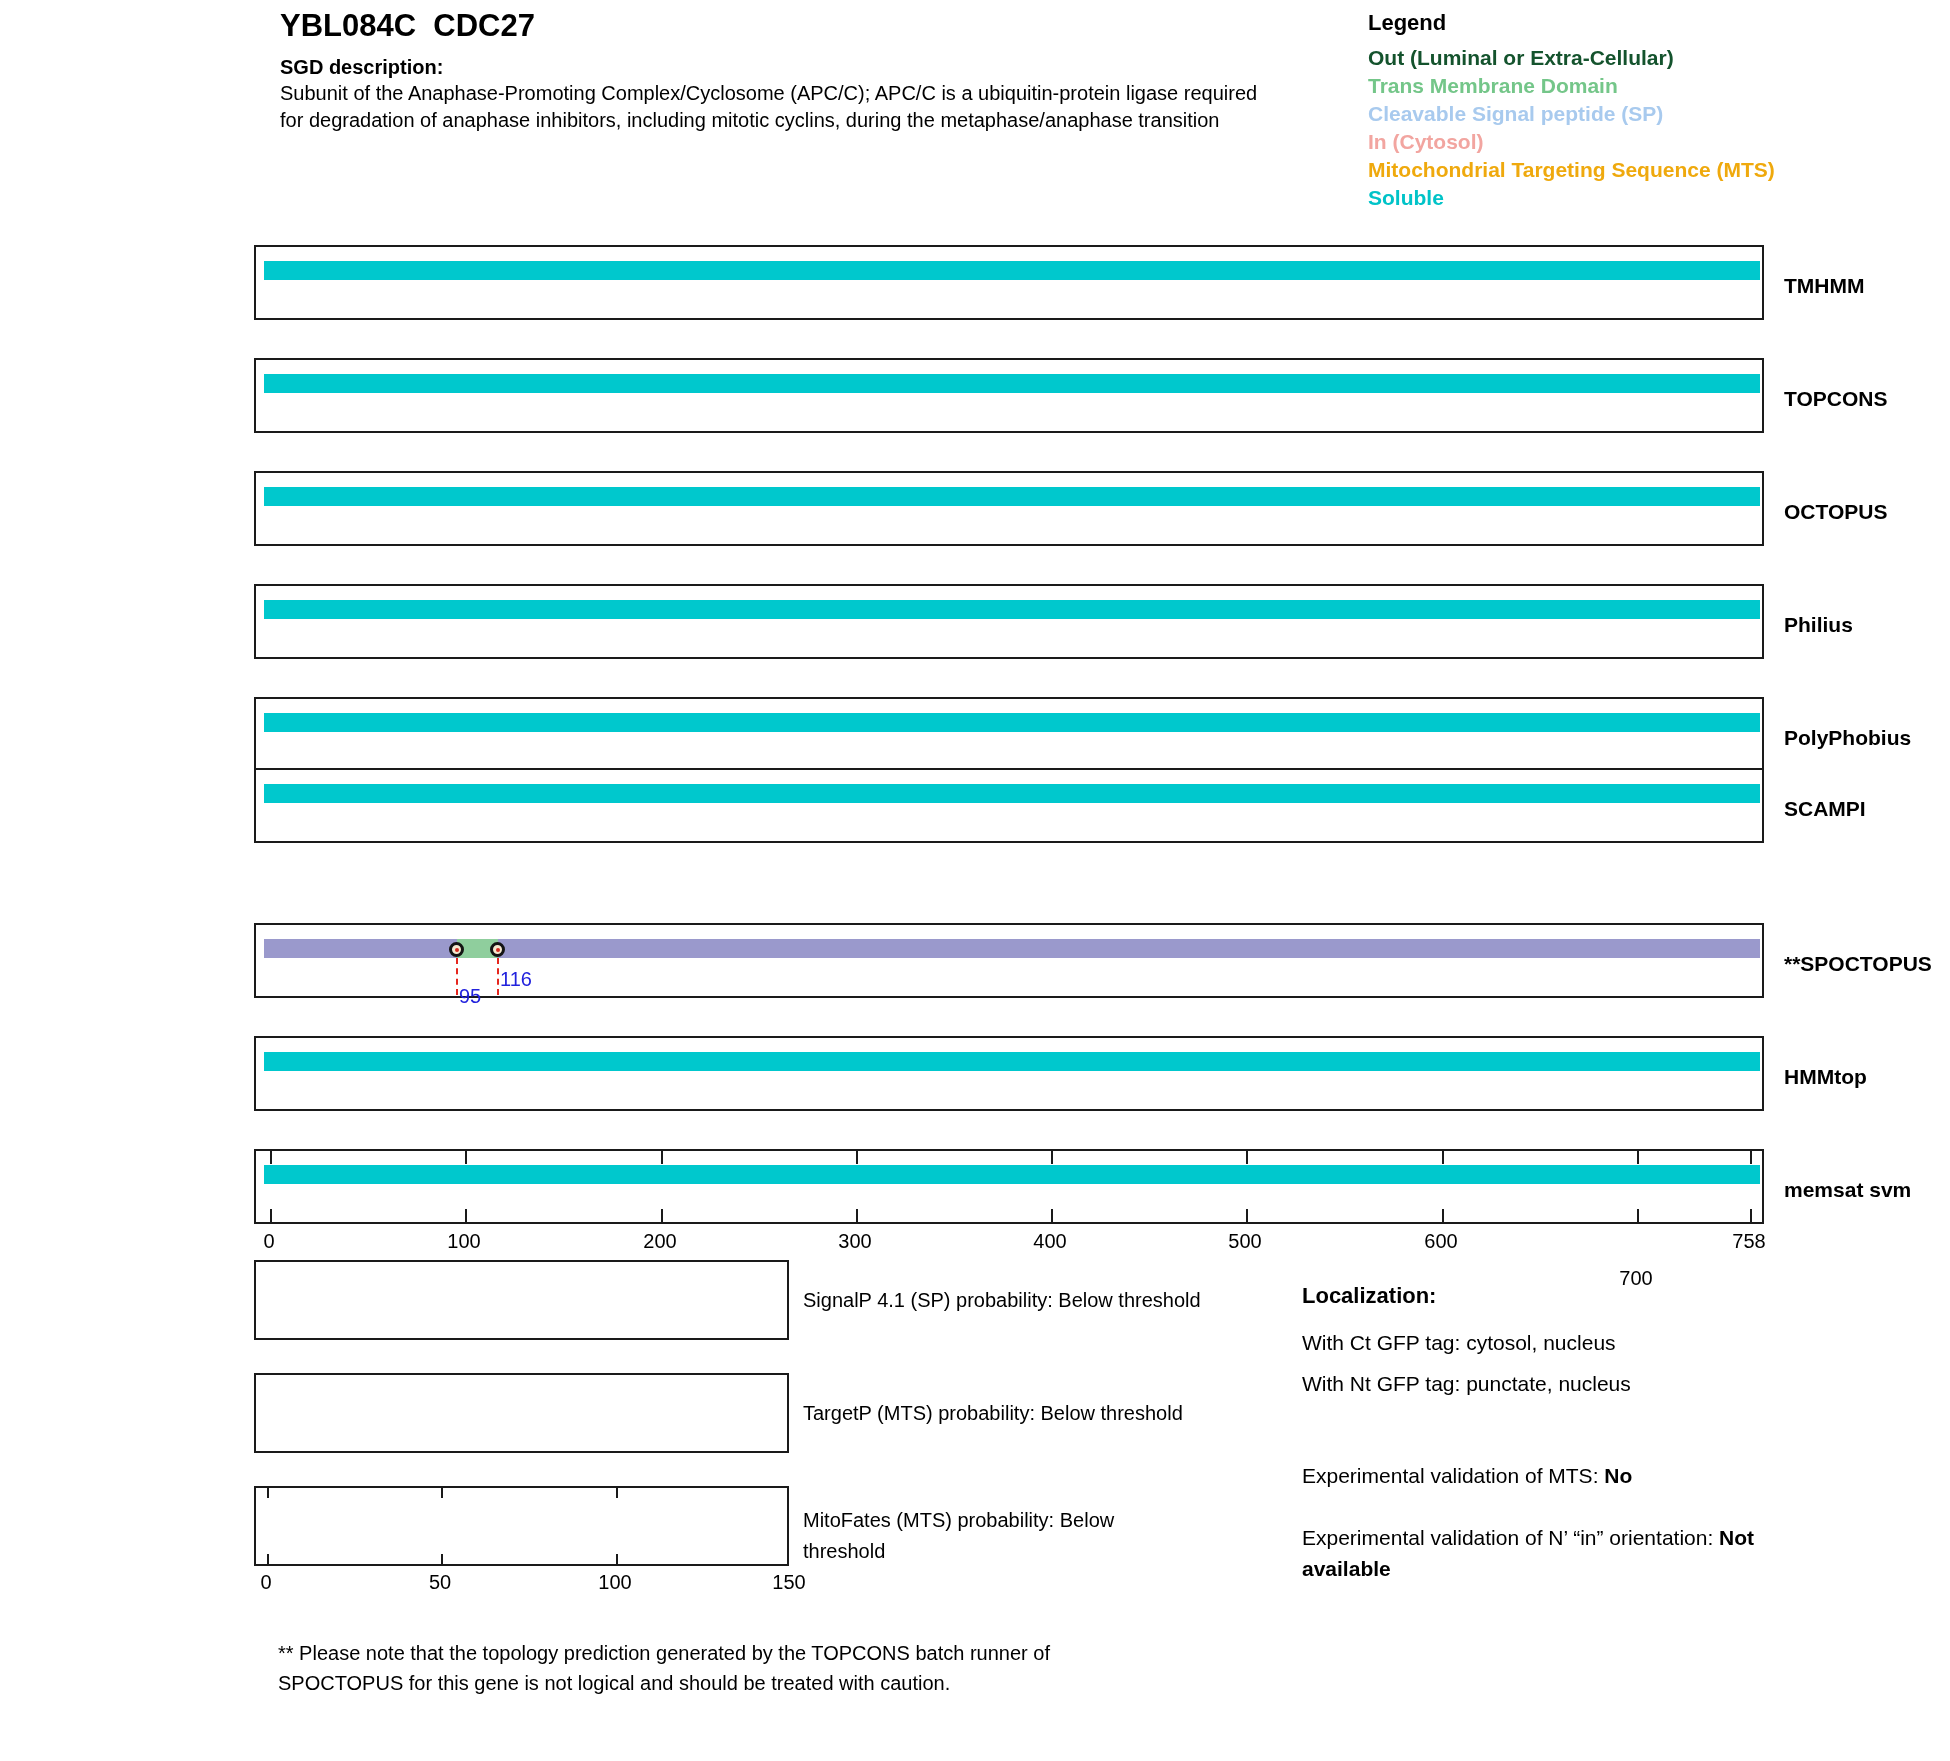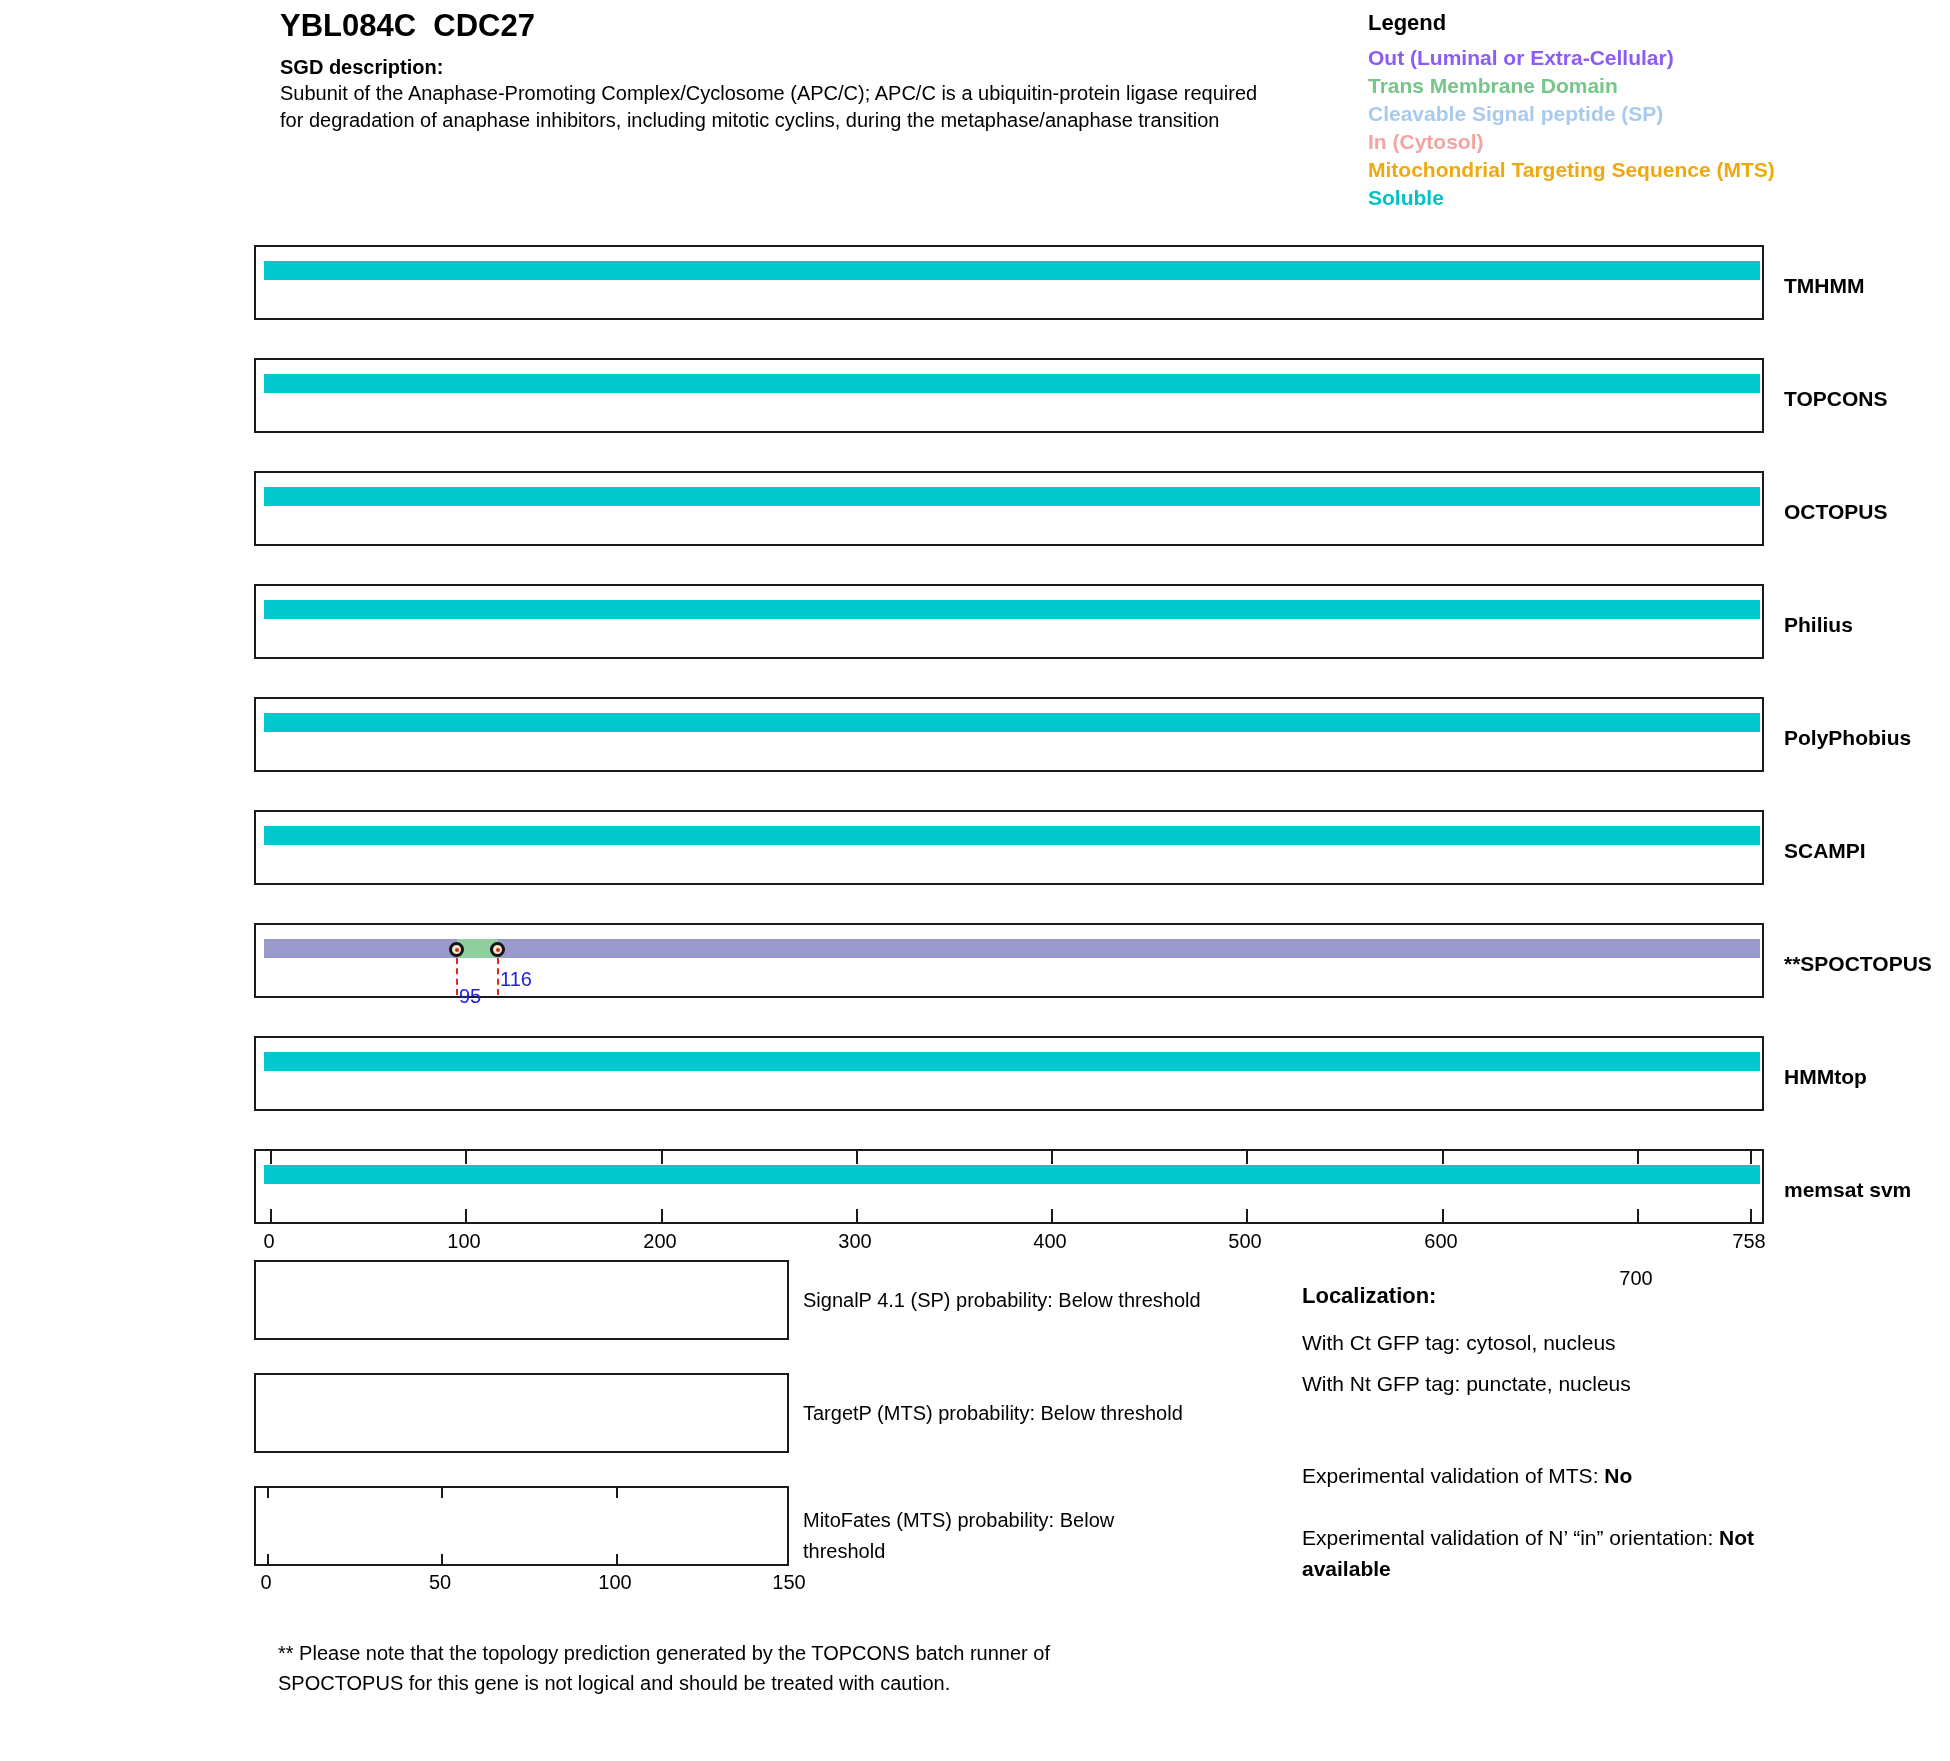--- a/index.html
+++ b/index.html
@@ -35,21 +35,21 @@
 <body>
 
 <div id="app">
 
   <div class="abs" id="page-title">YBL084C  CDC27</div>
   <div class="abs" id="sgd-label">SGD description:</div>
   <div class="abs" id="sgd-desc">Subunit of the Anaphase-Promoting Complex/Cyclosome (APC/C); APC/C is a ubiquitin-protein ligase required for degradation of anaphase inhibitors, including mitotic cyclins, during the metaphase/anaphase transition</div>
 
   <div class="abs" id="legend">
     <div id="legend-title">Legend</div>
-    <div class="legend-item" style="color: #8b5cf6;">Out (Luminal or Extra-Cellular)</div>
+    <div class="legend-item" style="color: #14532d;">Out (Luminal or Extra-Cellular)</div>
     <div class="legend-item" style="color: rgb(116, 198, 137);">Trans Membrane Domain</div>
     <div class="legend-item" style="color: rgb(168, 202, 238);">Cleavable Signal peptide (SP)</div>
     <div class="legend-item" style="color: rgb(242, 165, 160);">In (Cytosol)</div>
     <div class="legend-item" style="color: rgb(239, 169, 13);">Mitochondrial Targeting Sequence (MTS)</div>
     <div class="legend-item" style="color: rgb(0, 195, 200);">Soluble</div>
   </div>
 
   <div id="tracks">
       <div class="track-box" style="top: 245px;">
         <div class="track-bar" style="left: 8px; width: 1496px; background: rgb(0, 200, 205);"></div>
@@ -64,21 +64,21 @@
         <div class="track-label">OCTOPUS</div>
       </div>
       <div class="track-box" style="top: 584px;">
         <div class="track-bar" style="left: 8px; width: 1496px; background: rgb(0, 200, 205);"></div>
         <div class="track-label">Philius</div>
       </div>
       <div class="track-box" style="top: 697px;">
         <div class="track-bar" style="left: 8px; width: 1496px; background: rgb(0, 200, 205);"></div>
         <div class="track-label">PolyPhobius</div>
       </div>
-      <div class="track-box" style="top: 810px; padding-left: 12px;">
+      <div class="track-box" style="top: 768px; padding-left: 12px;">
         <div class="track-bar" style="left: 8px; width: 1496px; background: rgb(0, 200, 205);"></div>
         <div class="track-label">SCAMPI</div>
       </div>
       <div class="track-box" style="top: 923px;">
         <div class="track-bar" style="left: 8px; width: 193px; background: rgb(154, 153, 204);"></div>
         <div class="track-bar" style="left: 201px; width: 41px; background: rgb(143, 206, 157);"></div>
         <div class="track-bar" style="left: 242px; width: 1262px; background: rgb(154, 153, 204);"></div>
         <div class="vline" style="left: 200px; top: 33px; height: 37px;"></div>
         <div class="marker" style="left: 193px; top: 17px;">
           <div class="marker-dot"></div>

